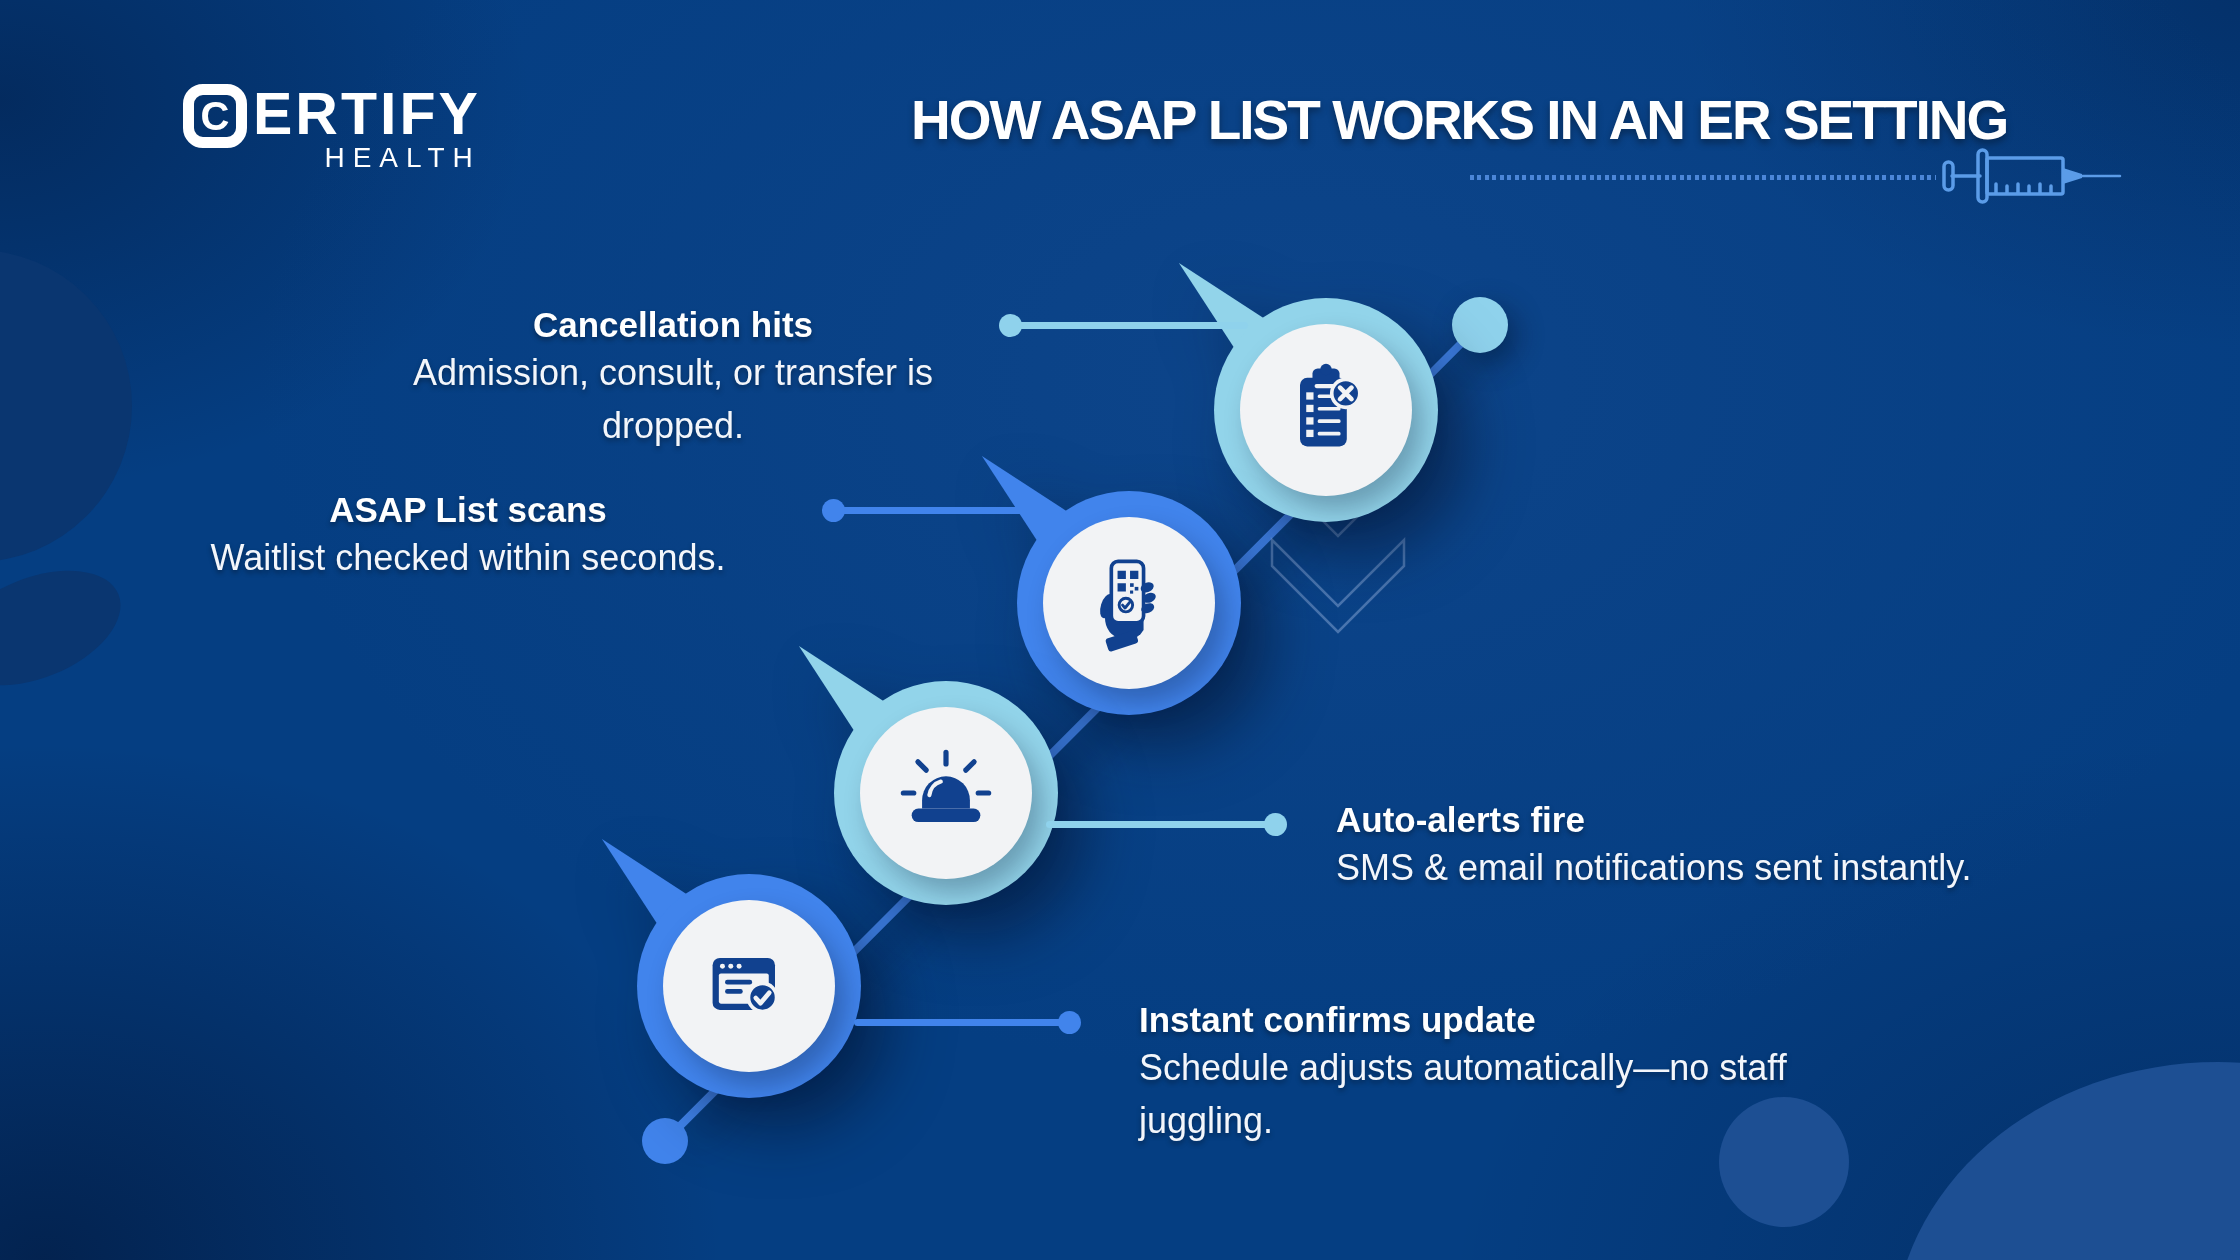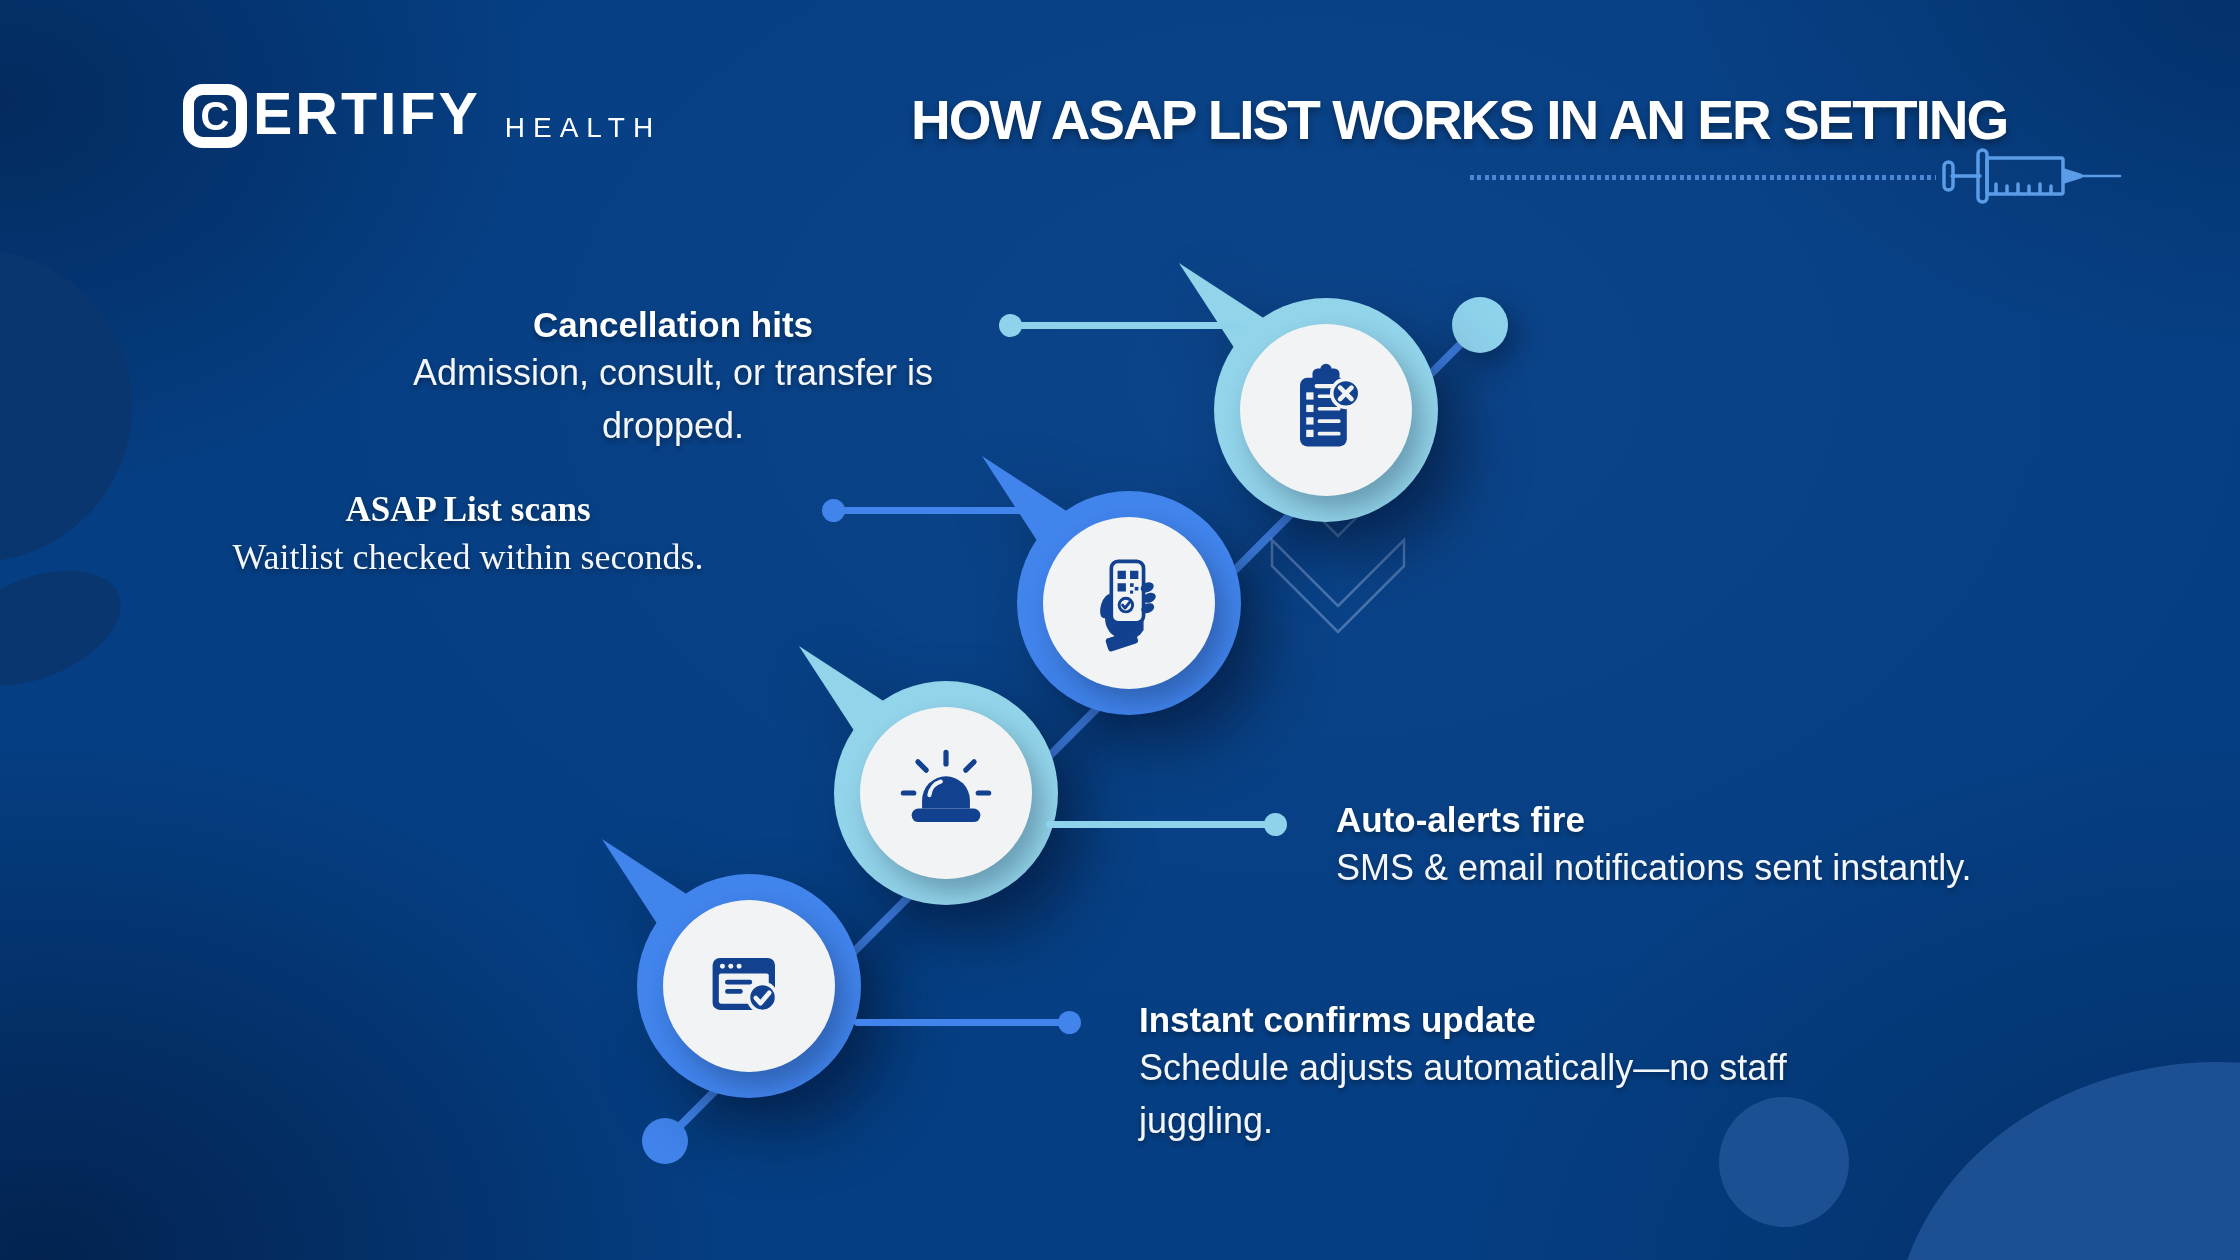--- a/index.html
+++ b/index.html
@@ -20,21 +20,21 @@
   .blob-left-small{left:-55px;top:578px;width:180px;height:100px;background:#0a3670;transform:rotate(-22deg);}
   .blob-br-big{left:1893px;top:1062px;width:650px;height:560px;background:#1d4f93;}
   .blob-br-small{left:1719px;top:1097px;width:130px;height:130px;background:#1d4f93;}
   
   .logo{position:absolute;left:183px;top:84px;display:flex;align-items:flex-start;}
   .logo-badge{
     width:64px;height:64px;border:11px solid #ffffff;border-radius:20px;
     display:flex;align-items:center;justify-content:center;box-sizing:border-box;
     color:#ffffff;font-weight:bold;font-size:40px;line-height:1;
   }
-  .logo-textcol{display:flex;flex-direction:row;align-items:flex-end;margin-left:6px;gap:24px;}
+  .logo-textcol{display:flex;flex-direction:column;align-items:flex-end;margin-left:6px;}
   .logo-name{color:#ffffff;font-weight:bold;font-size:59px;line-height:60px;letter-spacing:3px;}
   .logo-sub{color:#ffffff;font-weight:normal;font-size:28px;letter-spacing:8px;margin-top:-2px;}
   .page-title{
     position:absolute;left:911px;top:92px;width:1080px;margin:0;text-align:center;
     color:#ffffff;font-size:55px;font-weight:bold;letter-spacing:-2px;line-height:56px;
     text-shadow:0 4px 7px rgba(0,0,0,.35);white-space:nowrap;
   }
   .dotline{
     position:absolute;left:1470px;top:175px;width:466px;height:5px;
     background:repeating-linear-gradient(90deg,#4b86d8 0 4px,rgba(0,0,0,0) 4px 7.5px);
@@ -81,21 +81,21 @@
   .c-line-3{left:1046px;top:821px;width:222px;}
   .c-dot-3{left:1264px;top:813px;}
   .c-line-4{left:854px;top:1019px;width:208px;}
   .c-dot-4{left:1058px;top:1011px;}
   
   .step-text{position:absolute;color:#ffffff;text-shadow:0 3px 5px rgba(0,0,0,.35);}
   .step-text .t{font-size:35px;font-weight:bold;line-height:42px;margin:0;}
   .step-text .d{font-size:36px;font-weight:normal;line-height:53px;margin:0;color:#f3f6fb;}
   .st-right{text-align:center;}
   .st-1{right:1287px;top:304px;width:560px;}
-  .st-2{right:1452px;top:489px;width:640px;white-space:nowrap;font-family:Liberation Serif, serif;}
+  .st-2{right:1452px;top:489px;width:640px;white-space:nowrap;}
   .st-3{left:1336px;top:799px;width:720px;white-space:nowrap;}
   .st-4{left:1139px;top:999px;width:692px;}
   svg{display:block;}
 </style>
 </head>
 <body>
 
 <div class="stage">
 
   <div class="blob blob-left-big"></div>

